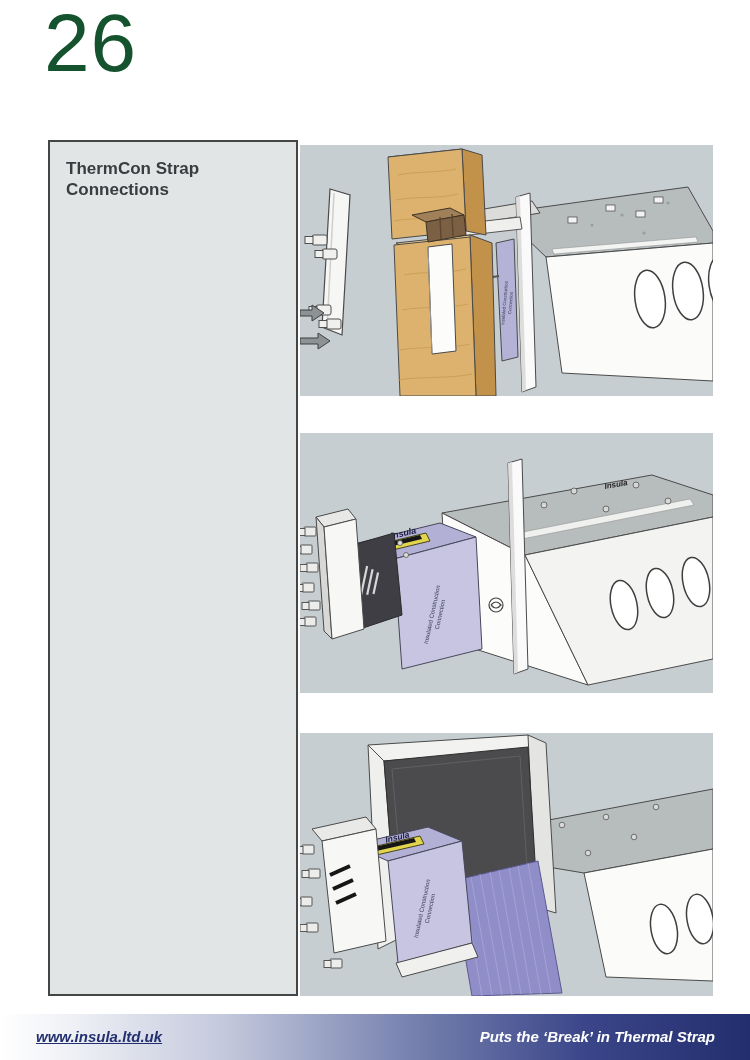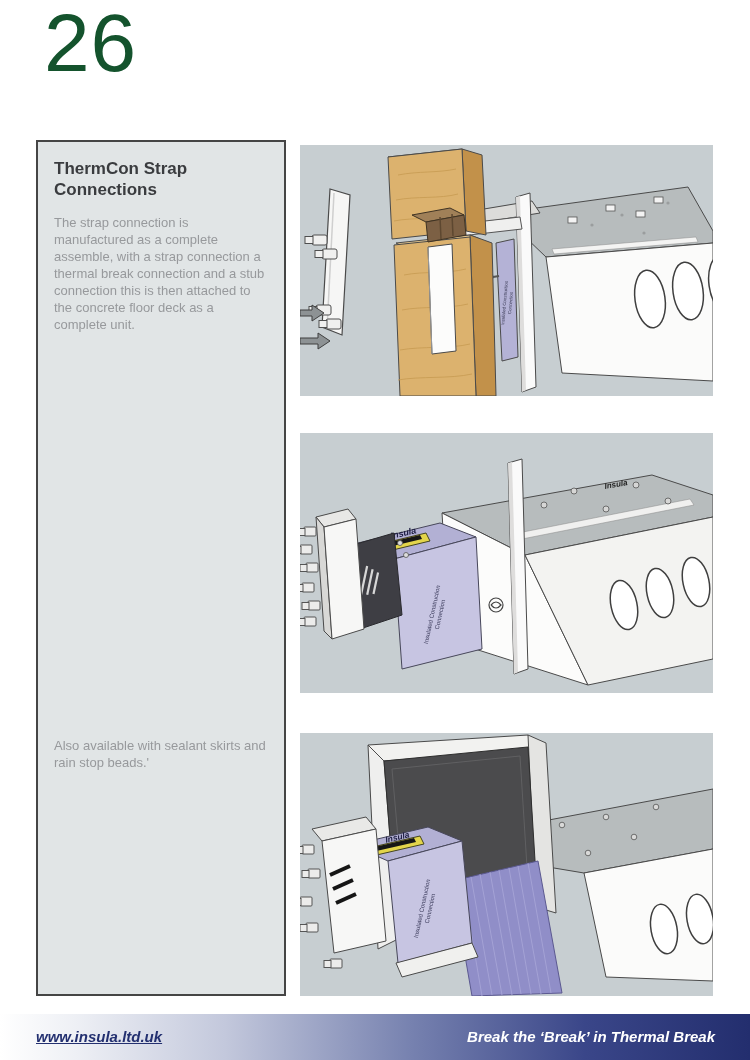--- a/index.html
+++ b/index.html
@@ -7,21 +7,21 @@
     width:750px;height:1060px;position:relative;overflow:hidden;
     background:#ffffff;
     font-family:"Liberation Sans", sans-serif;
   }
   .page-number{
     position:absolute;left:44px;top:0px;
     font-size:82px;line-height:1.05;font-weight:300;
     color:#14532d;letter-spacing:1px;
   }
   .sidebar{
-    position:absolute;left:36px;top:140px;width:250px;height:856px;
+    position:absolute;left:48px;top:140px;width:250px;height:856px;
     box-sizing:border-box;background:#e1e5e6;border:2px solid #454545;
     padding:14px 14px;
   }
   .sidebar h1{
     margin:2px 0 14px 2px;font-size:17px;line-height:21px;
     font-weight:bold;color:#3a3c3f;
   }
   .sidebar p{
     margin:0 2px 16px 2px;font-size:13px;line-height:17px;color:#97999c;
   }
@@ -49,22 +49,20 @@
   }
   text{font-family:"Liberation Sans", sans-serif;}
 </style>
 </head>
 <body>
 
 <div class="page-number">26</div>
 
 <div class="sidebar">
   <h1>ThermCon Strap Connections</h1>
-  <p>The strap connection is manufactured as a complete assemble, with a strap connection a thermal break connection and a stub connection this is then attached to the concrete floor deck as a complete unit.</p>
-  <p class="note">Also available with sealant skirts and rain stop beads.'</p>
 </div>
 
 <div class="fig" id="fig1">
 <svg viewBox="0 0 413 251" xmlns="http://www.w3.org/2000/svg">
   <g>
     <polygon points="200,68 388,42 413,86 413,98 246,112" fill="#b7bcbd" stroke="#4a4a4a" stroke-width="1"></polygon>
     <polygon points="246,112 413,98 413,236 262,228" fill="#fbfbfa" stroke="#4a4a4a" stroke-width="1"></polygon>
     <ellipse cx="350" cy="154" rx="15" ry="29" transform="rotate(-8 350 154)" fill="#ffffff" stroke="#3f3f3f" stroke-width="1.5"></ellipse>
     <ellipse cx="388" cy="146" rx="15" ry="29" transform="rotate(-8 388 146)" fill="#ffffff" stroke="#3f3f3f" stroke-width="1.5"></ellipse>
     <ellipse cx="424" cy="139" rx="15" ry="29" transform="rotate(-8 424 139)" fill="#ffffff" stroke="#3f3f3f" stroke-width="1.5"></ellipse>
@@ -271,14 +269,14 @@
     <rect x="6" y="190" width="12" height="9" rx="1"></rect>
         <rect x="0" y="191.5" width="7" height="7"></rect>
     <rect x="30" y="226" width="12" height="9" rx="1"></rect>
         <rect x="24" y="227.5" width="7" height="7"></rect>
   </g>
 </svg>
 </div>
 
 <div class="footer">
   <span class="site">www.insula.ltd.uk</span>
-  <span class="tagline">Break the ‘Break’ in Thermal Break</span>
+  <span class="tagline">Puts the ‘Break’ in Thermal Strap</span>
 </div>
 
 </body></html>

